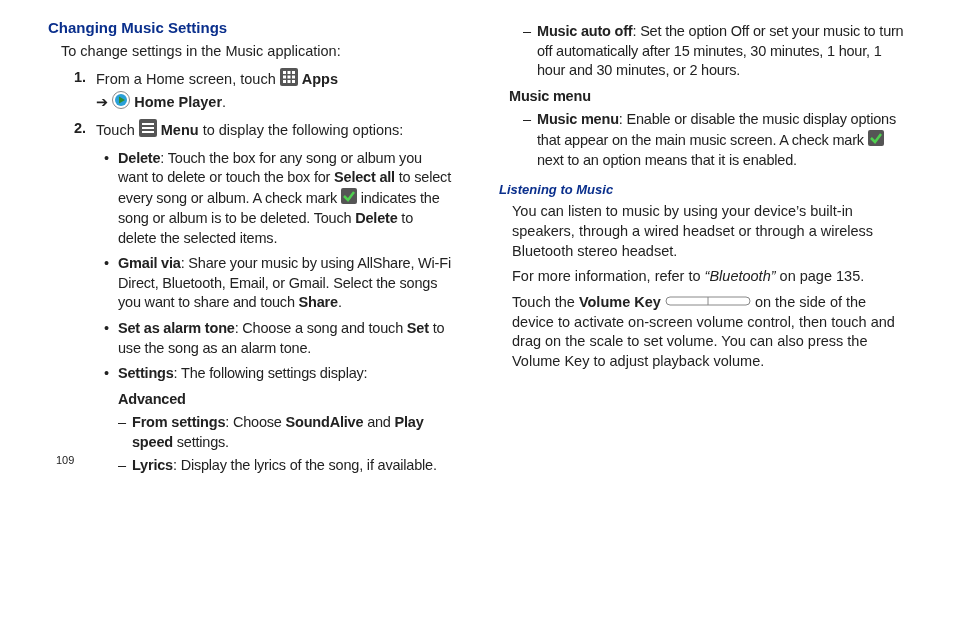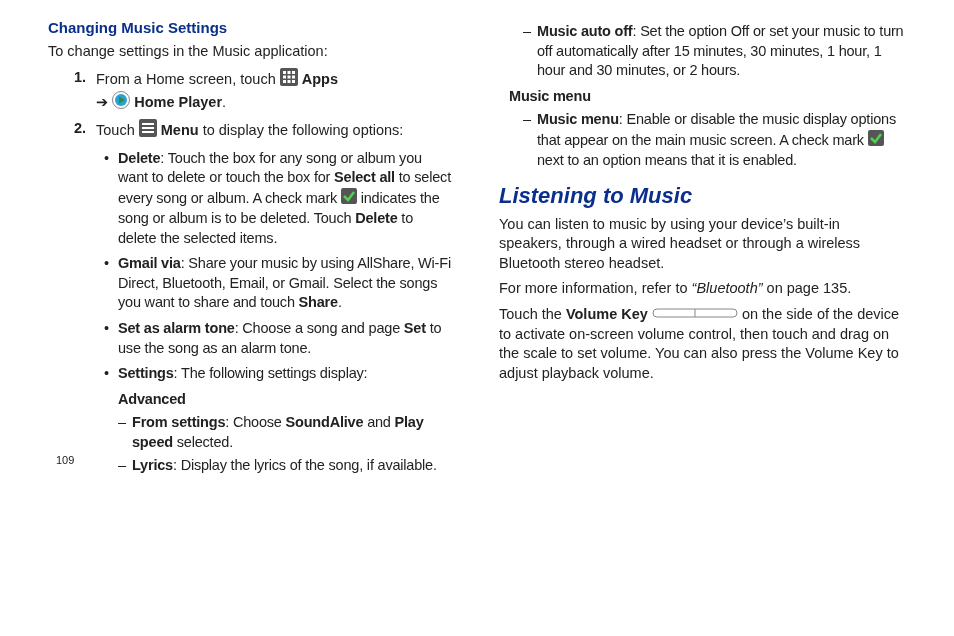--- a/index.html
+++ b/index.html
@@ -31,25 +31,25 @@
     color: #0a2f8c;
     font-weight: bold;
     font-style: normal;
     font-size: 15px;
     margin: 0 0 4px 0;
   }
   .h-blue-ital {
     color: #0a2f8c;
     font-weight: bold;
     font-style: italic;
-    font-size: 22px;
+    font-size: 13px;
     margin: 10px 0 4px 0;
   }
   p.body {
-    margin: 2px 0 6px 0;
+    margin: 2px 0 6px 13px;
   }
   .ol-indent { margin-left: 26px; }
   .ol-item { display: flex; margin: 4px 0; }
   .ol-num { width: 22px; flex: 0 0 22px; font-weight: bold; }
   .ol-text { flex: 1 1 auto; }
 
   .bullet-list { margin-left: 30px; }
   .bullet-item { display: flex; margin: 6px 0; }
   .bullet-mark { width: 14px; flex: 0 0 14px; }
   .bullet-text { flex: 1 1 auto; }
@@ -156,38 +156,38 @@
         <div class="bullet-item">
           <div class="bullet-mark">•</div>
           <div class="bullet-text">
             <b>Gmail via</b><span>: Share your music by using AllShare, Wi-Fi Direct, Bluetooth, Email, or Gmail. Select the songs you want to share and touch </span><b>Share</b><span>.</span>
           </div>
         </div>
 
         <div class="bullet-item">
           <div class="bullet-mark">•</div>
           <div class="bullet-text">
-            <b>Set as alarm tone</b><span>: Choose a song and page </span><b>Set</b><span> to use the song as an alarm tone.</span>
+            <b>Set as alarm tone</b><span>: Choose a song and touch </span><b>Set</b><span> to use the song as an alarm tone.</span>
           </div>
         </div>
 
         <div class="bullet-item">
           <div class="bullet-mark">•</div>
           <div class="bullet-text">
             <b>Settings</b><span>: The following settings display:</span>
           </div>
         </div>
 
         <div class="sub-head condensed">Advanced</div>
 
         <div class="dash-list">
           <div class="dash-item">
             <div class="dash-mark">–</div>
             <div class="dash-text">
-              <b>From settings</b><span>: Choose </span><b>SoundAlive</b><span> and </span><b>Play speed</b><span> selected.</span>
+              <b>From settings</b><span>: Choose </span><b>SoundAlive</b><span> and </span><b>Play speed</b><span> settings.</span>
             </div>
           </div>
           <div class="dash-item">
             <div class="dash-mark">–</div>
             <div class="dash-text">
               <b>Lyrics</b><span>: Display the lyrics of the song, if available.</span>
             </div>
           </div>
         </div>
 

